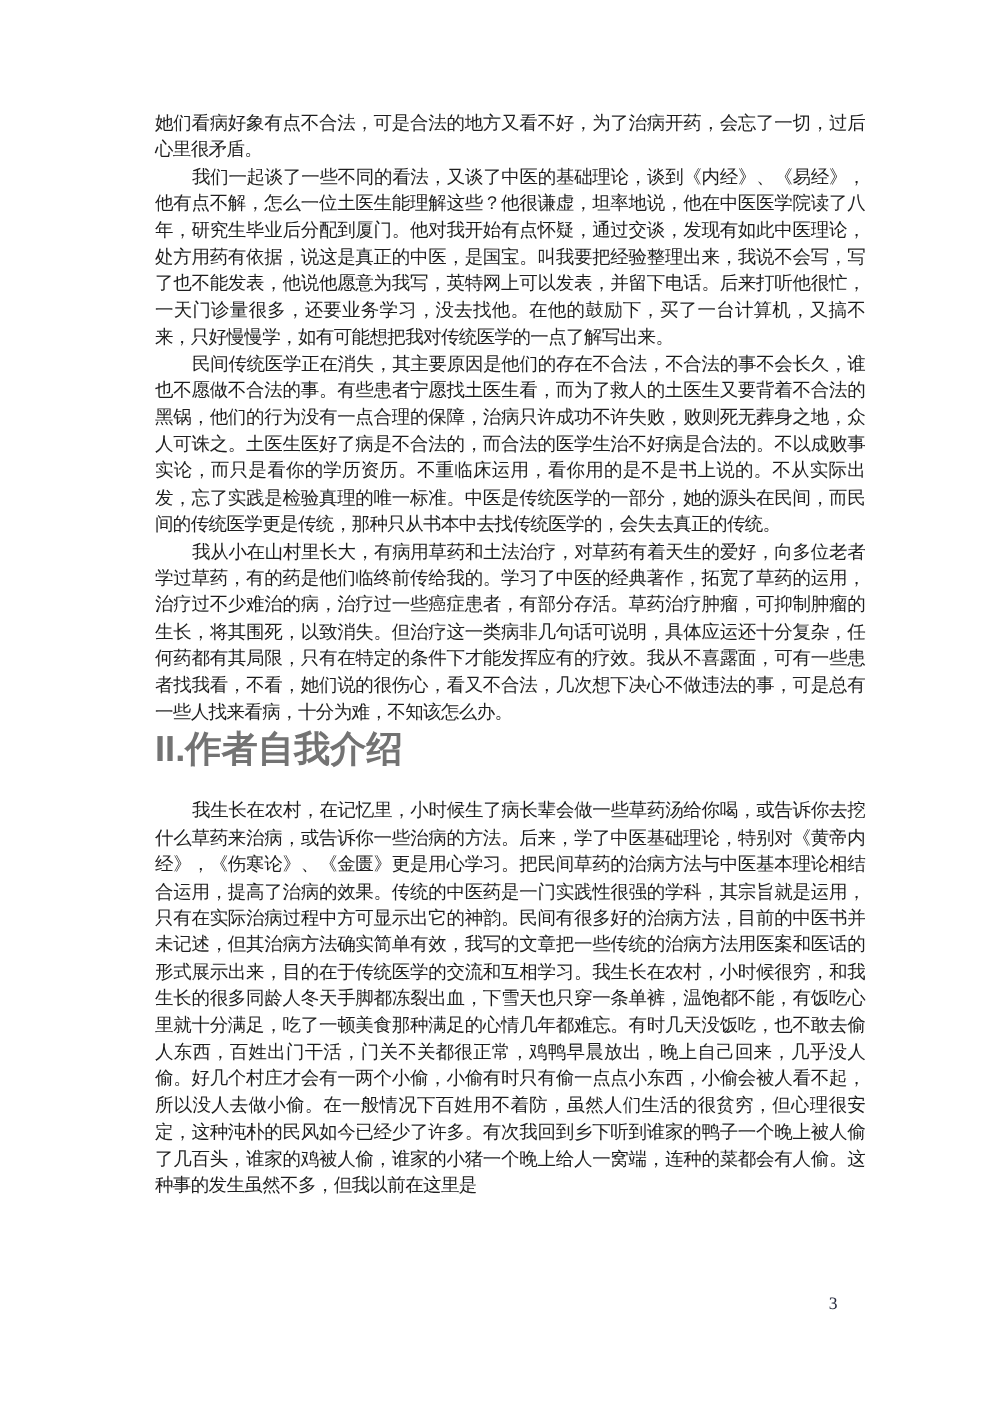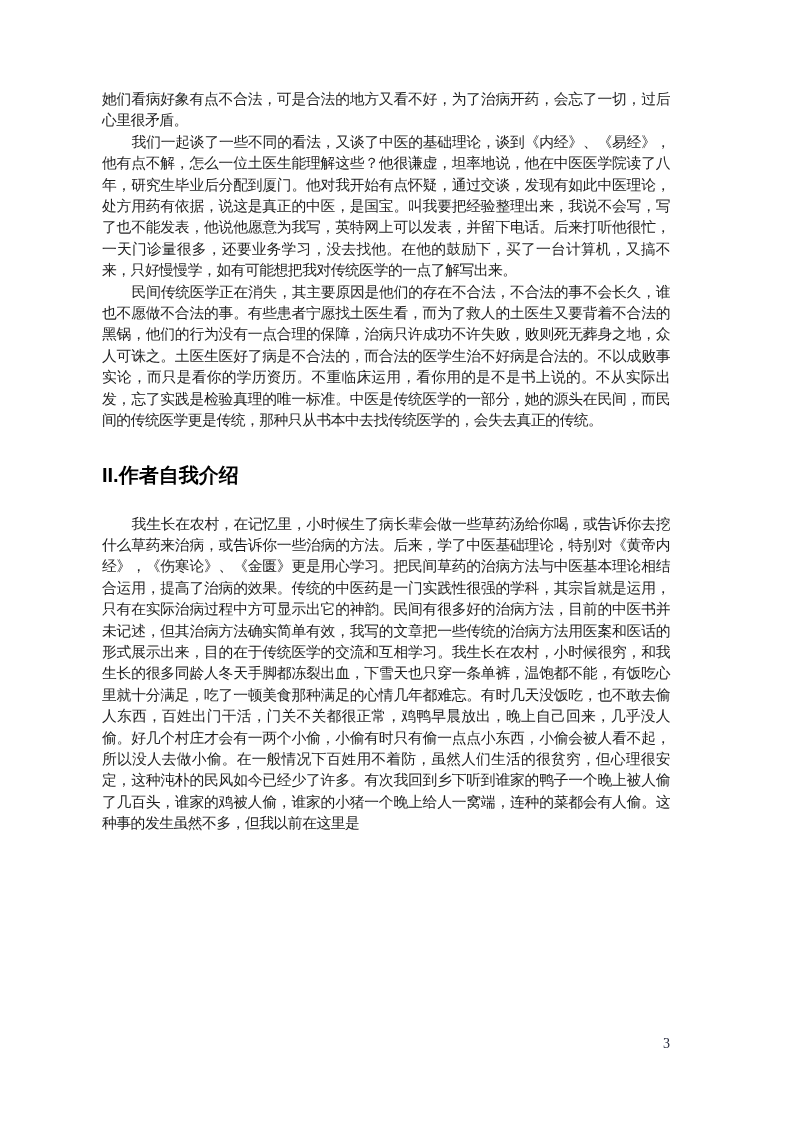--- a/index.html
+++ b/index.html
@@ -15,60 +15,61 @@
     font-family: "Liberation Serif", "DejaVu Serif", serif;
     color: #1e1e1e;
   }
   .page {
     position: absolute;
     inset: 0;
     background: #ffffff;
   }
   .text-block {
     position: absolute;
-    left: 102px;
+    left: 124px;
     top: 89px;
     width: 568px;
   }
   .para {
     margin: 0;
     font-size: 14.8px;
     line-height: 21.4px;
     letter-spacing: -0.5px;
     text-align: justify;
     text-indent: 2em;
     word-break: break-all;
   }
   .para.no-indent {
     text-indent: 0;
   }
   .section-heading {
     font-family: "Liberation Sans", "DejaVu Sans", sans-serif;
-    font-size: 20px;
+    font-size: 29px;
     font-weight: 700;
-    color: #000000;
+    color: #737373;
     line-height: 30px;
     letter-spacing: 0;
-    margin: 28px 0 24px 0;
+    margin: 4px 0 24px 0;
   }
   .page-number {
     position: absolute;
     left: 663px;
     top: 1035px;
     font-size: 14px;
     line-height: 18px;
     color: #22263a;
     font-family: "Liberation Serif", "DejaVu Serif", serif;
   }
 </style>
 </head>
 <body>
 
 <div class="page">
   <main class="text-block">
     <p class="para no-indent">她们看病好象有点不合法，可是合法的地方又看不好，为了治病开药，会忘了一切，过后心里很矛盾。</p>
     <p class="para">我们一起谈了一些不同的看法，又谈了中医的基础理论，谈到《内经》、《易经》，他有点不解，怎么一位土医生能理解这些？他很谦虚，坦率地说，他在中医医学院读了八年，研究生毕业后分配到厦门。他对我开始有点怀疑，通过交谈，发现有如此中医理论，处方用药有依据，说这是真正的中医，是国宝。叫我要把经验整理出来，我说不会写，写了也不能发表，他说他愿意为我写，英特网上可以发表，并留下电话。后来打听他很忙，一天门诊量很多，还要业务学习，没去找他。在他的鼓励下，买了一台计算机，又搞不来，只好慢慢学，如有可能想把我对传统医学的一点了解写出来。</p>
     <p class="para">民间传统医学正在消失，其主要原因是他们的存在不合法，不合法的事不会长久，谁也不愿做不合法的事。有些患者宁愿找土医生看，而为了救人的土医生又要背着不合法的黑锅，他们的行为没有一点合理的保障，治病只许成功不许失败，败则死无葬身之地，众人可诛之。土医生医好了病是不合法的，而合法的医学生治不好病是合法的。不以成败事实论，而只是看你的学历资历。不重临床运用，看你用的是不是书上说的。不从实际出发，忘了实践是检验真理的唯一标准。中医是传统医学的一部分，她的源头在民间，而民间的传统医学更是传统，那种只从书本中去找传统医学的，会失去真正的传统。</p>
+    <p class="para">我从小在山村里长大，有病用草药和土法治疗，对草药有着天生的爱好，向多位老者学过草药，有的药是他们临终前传给我的。学习了中医的经典著作，拓宽了草药的运用，治疗过不少难治的病，治疗过一些癌症患者，有部分存活。草药治疗肿瘤，可抑制肿瘤的生长，将其围死，以致消失。但治疗这一类病非几句话可说明，具体应运还十分复杂，任何药都有其局限，只有在特定的条件下才能发挥应有的疗效。我从不喜露面，可有一些患者找我看，不看，她们说的很伤心，看又不合法，几次想下决心不做违法的事，可是总有一些人找来看病，十分为难，不知该怎么办。</p>
     <h2 class="section-heading">II.作者自我介绍</h2>
     <p class="para">我生长在农村，在记忆里，小时候生了病长辈会做一些草药汤给你喝，或告诉你去挖什么草药来治病，或告诉你一些治病的方法。后来，学了中医基础理论，特别对《黄帝内经》，《伤寒论》、《金匮》更是用心学习。把民间草药的治病方法与中医基本理论相结合运用，提高了治病的效果。传统的中医药是一门实践性很强的学科，其宗旨就是运用，只有在实际治病过程中方可显示出它的神韵。民间有很多好的治病方法，目前的中医书并未记述，但其治病方法确实简单有效，我写的文章把一些传统的治病方法用医案和医话的形式展示出来，目的在于传统医学的交流和互相学习。我生长在农村，小时候很穷，和我生长的很多同龄人冬天手脚都冻裂出血，下雪天也只穿一条单裤，温饱都不能，有饭吃心里就十分满足，吃了一顿美食那种满足的心情几年都难忘。有时几天没饭吃，也不敢去偷人东西，百姓出门干活，门关不关都很正常，鸡鸭早晨放出，晚上自己回来，几乎没人偷。好几个村庄才会有一两个小偷，小偷有时只有偷一点点小东西，小偷会被人看不起，所以没人去做小偷。在一般情况下百姓用不着防，虽然人们生活的很贫穷，但心理很安定，这种沌朴的民风如今已经少了许多。有次我回到乡下听到谁家的鸭子一个晚上被人偷了几百头，谁家的鸡被人偷，谁家的小猪一个晚上给人一窝端，连种的菜都会有人偷。这种事的发生虽然不多，但我以前在这里是</p>
   </main>
   <div class="page-number">3</div>
 </div>
 
 </body></html>

